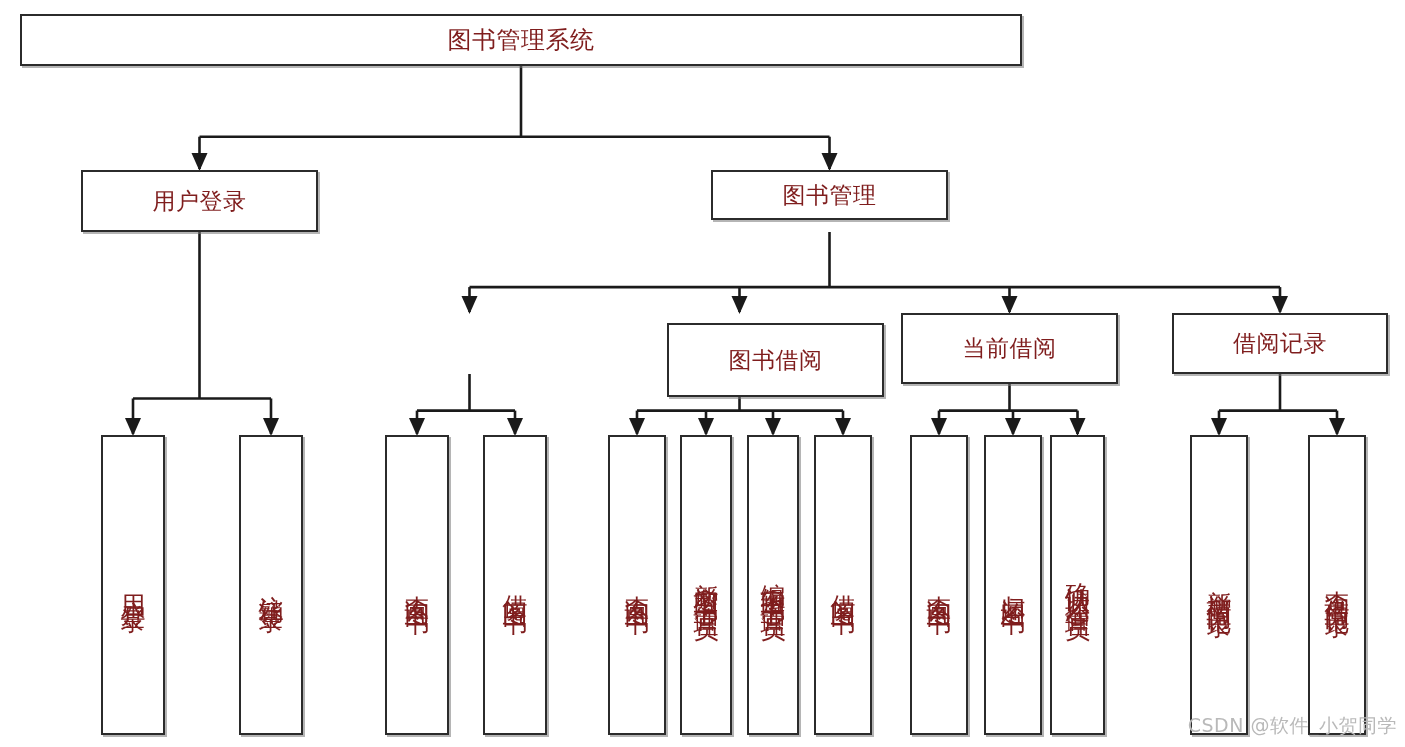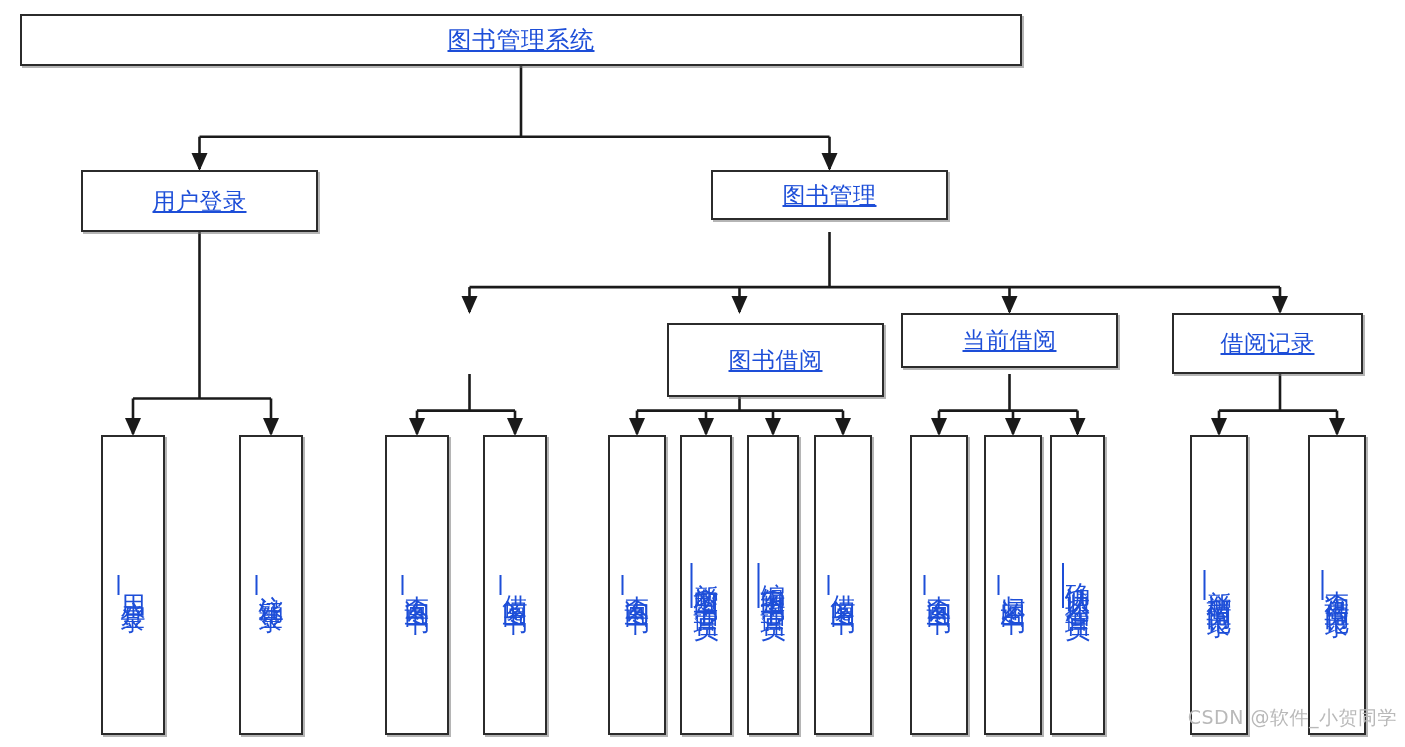--- a/index.html
+++ b/index.html
@@ -25,22 +25,21 @@
   }
   .node {
     position: absolute;
     box-sizing: border-box;
     background: #ffffff;
     border: 2.5px solid #2b2b2b;
     box-shadow: 2px 2px 0 rgba(120,120,120,0.55);
     display: flex;
     align-items: center;
     justify-content: center;
-    color: #1d4ed8;
-    text-decoration: underline;
+    color: #7f1d1d;
   }
   .node .label {
     text-align: center;
     line-height: 1.0;
     white-space: nowrap;
   }
   .node.horiz .label {
     font-size: 23px;
     letter-spacing: 0.5px;
   }
@@ -57,21 +56,21 @@
     text-orientation: upright;
     font-size: 25px;
     line-height: 1.0;
     letter-spacing: 5px;
     white-space: nowrap;
     max-height: 280px;
   }
   #watermark {
     position: absolute;
     right: 8px;
-    bottom: 16px;
+    bottom: 8px;
     font-size: 19px;
     color: #b9b9b9;
     letter-spacing: 0.5px;
     white-space: nowrap;
     font-family: "DejaVu Sans", "Liberation Sans", sans-serif;
     margin-top: 36px;
   }
 </style>
 </head>
 <body>
@@ -140,24 +139,24 @@
   <div class="node horiz" id="n-user-login" style="left: 81px; top: 170px; width: 237px; height: 62px;">
     <span class="label">用户登录</span>
   </div>
   <div class="node horiz" id="n-book-manage" style="left: 711px; top: 170px; width: 237px; height: 50px;">
     <span class="label">图书管理</span>
   </div>
 
   <div class="node horiz" id="n-book-borrow" style="left: 631px; top: 323px; width: 217px; height: 74px; margin-left: 36px;">
     <span class="label">图书借阅</span>
   </div>
-  <div class="node horiz" id="n-current-borrow" style="left: 901px; top: 313px; width: 217px; height: 55px;">
+  <div class="node horiz" id="n-current-borrow" style="left: 901px; top: 313px; width: 217px; height: 71px;">
     <span class="label">当前借阅</span>
   </div>
-  <div class="node horiz" id="n-borrow-record" style="left: 1172px; top: 313px; width: 191px; height: 61px;">
+  <div class="node horiz" id="n-borrow-record" style="left: 1172px; top: 313px; width: 216px; height: 61px;">
     <span class="label">借阅记录</span>
   </div>
 
   <div class="node vert" id="n-leaf-user-login" style="left: 101px; top: 435px; width: 64px; height: 300px;">
     <span class="label">用户登录</span>
   </div>
   <div class="node vert" id="n-leaf-user-logout" style="left: 239px; top: 435px; width: 64px; height: 300px;">
     <span class="label">注销登录</span>
   </div>
   <div class="node vert" id="n-leaf-query-book-1" style="left: 385px; top: 435px; width: 64px; height: 300px;">

